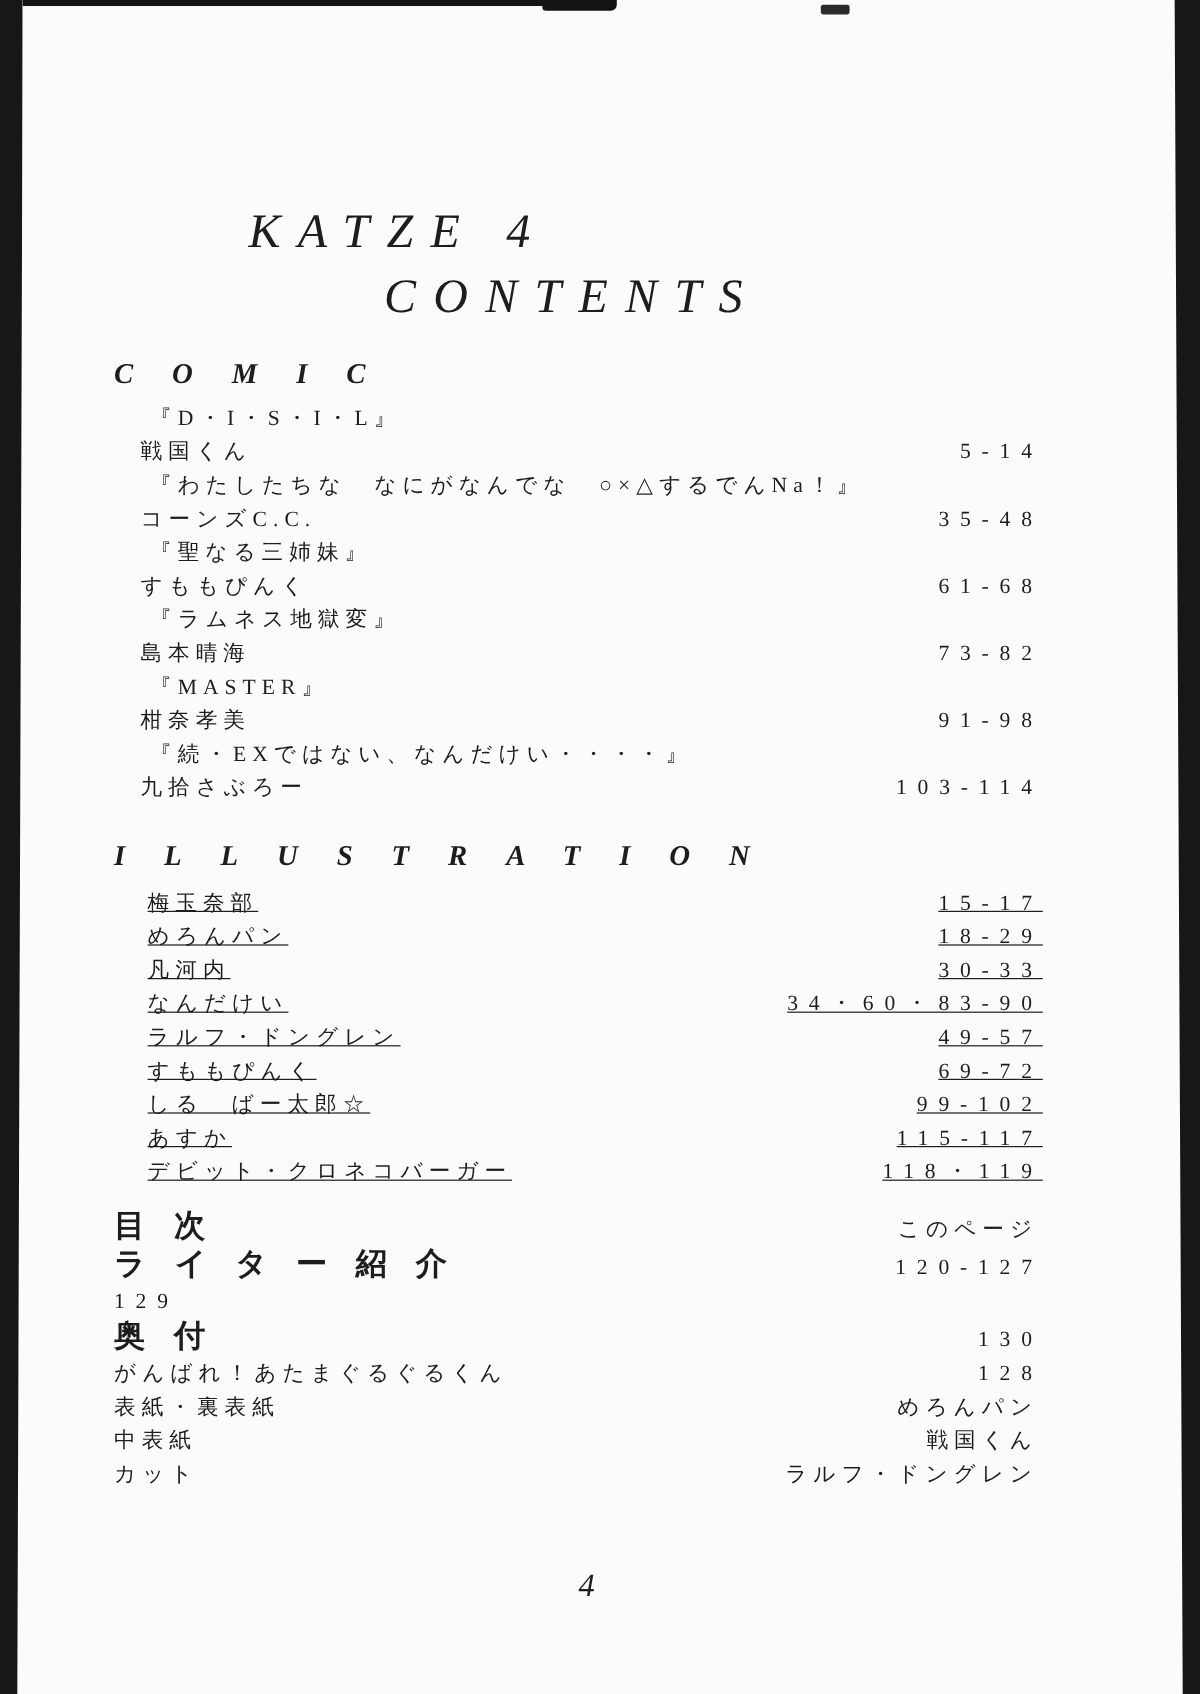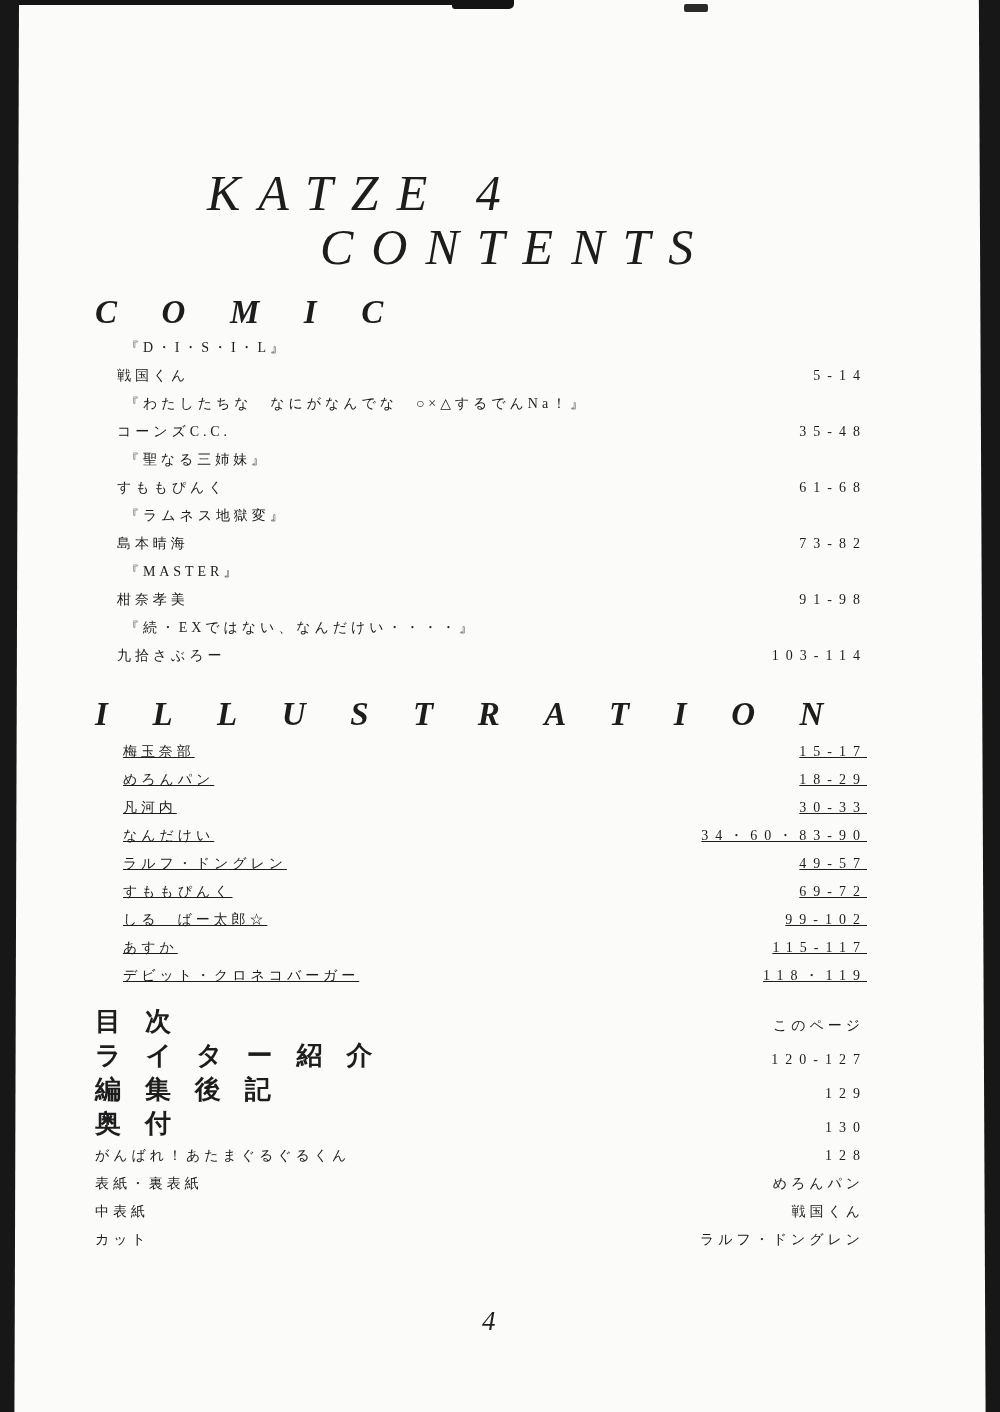--- a/index.html
+++ b/index.html
@@ -18,35 +18,35 @@
                 clip-path: polygon(0 0, 100% 0, 76% 100%, 0 100%); }
   .edge-right { right: 0; top: 0; width: 24px; height: 1412px;
                 clip-path: polygon(12% 0, 100% 0, 100% 100%, 40% 100%); }
   .artifact { position: absolute; background: #141414; }
   .art-top-line    { left: 19px; top: 0; width: 452px; height: 5px; }
   .art-top-smudge1 { left: 452px; top: 0; width: 62px; height: 9px; border-radius: 0 0 5px 3px; }
   .art-top-smudge2 { left: 684px; top: 4px; width: 24px; height: 8px; opacity: .9; border-radius: 2px; }
 
   
   .title-block { position: absolute; left: 207px; top: 166px; font-style: italic; }
-  .title-line  { font-size: 50px; line-height: 54px; letter-spacing: .36em; white-space: nowrap; }
+  .title-line  { font-size: 40px; line-height: 54px; letter-spacing: .36em; white-space: nowrap; }
   .title-line2 { margin-left: 113px; }
 
   
   .content { position: absolute; left: 95px; top: 292px; width: 765px; }
 
   .section-header {
     font-style: italic; font-weight: bold;
-    font-size: 33px; line-height: 40px; letter-spacing: 1.35em;
+    font-size: 24px; line-height: 40px; letter-spacing: 1.35em;
     white-space: nowrap;
   }
   .comic-header { margin-bottom: 2px; }
   .illus-header { margin-top: 24px; margin-bottom: 4px; }
 
-  .jp { font-size: 14px; letter-spacing: .28em; line-height: 28px; white-space: nowrap; }
+  .jp { font-size: 18px; letter-spacing: .28em; line-height: 28px; white-space: nowrap; }
   .row { display: flex; justify-content: space-between; align-items: baseline; }
 
   .comic-entry .entry-title { padding-left: 30px; }
   .comic-entry .row         { padding-left: 22px; }
   .illus-list  .row         { padding-left: 28px; text-decoration: underline; }
 
   .num    { letter-spacing: .5em;  margin-right: -.5em; }
   .txtval { letter-spacing: .28em; margin-right: -.28em; }
 
   .misc-list { margin-top: 16px; }
@@ -167,21 +167,20 @@
     <div class="misc-list">
         <div class="row misc-row bold">
           <span class="label">目次</span>
           <span class="jp txtval">このページ</span>
         </div>
         <div class="row misc-row bold">
           <span class="label">ライター紹介</span>
           <span class="jp pages num">120-127</span>
         </div>
         <div class="row misc-row bold">
-          <span class="label">編集後記</span>
           <span class="jp pages num">129</span>
         </div>
         <div class="row misc-row bold">
           <span class="label">奥付</span>
           <span class="jp pages num">130</span>
         </div>
         <div class="row misc-row">
           <span class="jp label">がんばれ！あたまぐるぐるくん</span>
           <span class="jp pages num">128</span>
         </div>

